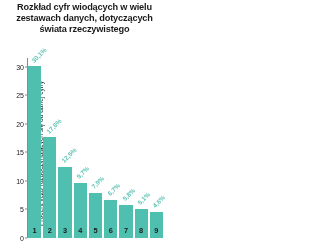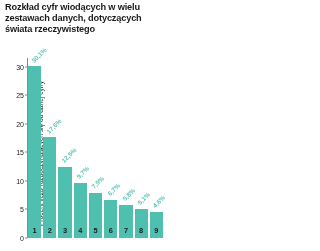--- a/index.html
+++ b/index.html
@@ -27,20 +27,21 @@
   #chart-title {
     position: absolute;
     left: 5px;
     top: 2px;
     width: 159px;
     font-size: 9.2px;
     font-weight: bold;
     line-height: 10.8px;
     color: #1a1a1a;
     letter-spacing: -0.15px;
+    text-align: center;
   }
 
   
   #plot-area {
     position: absolute;
     left: 27px;
     top: 58px;
     width: 137px;
     height: 180px;
   }

